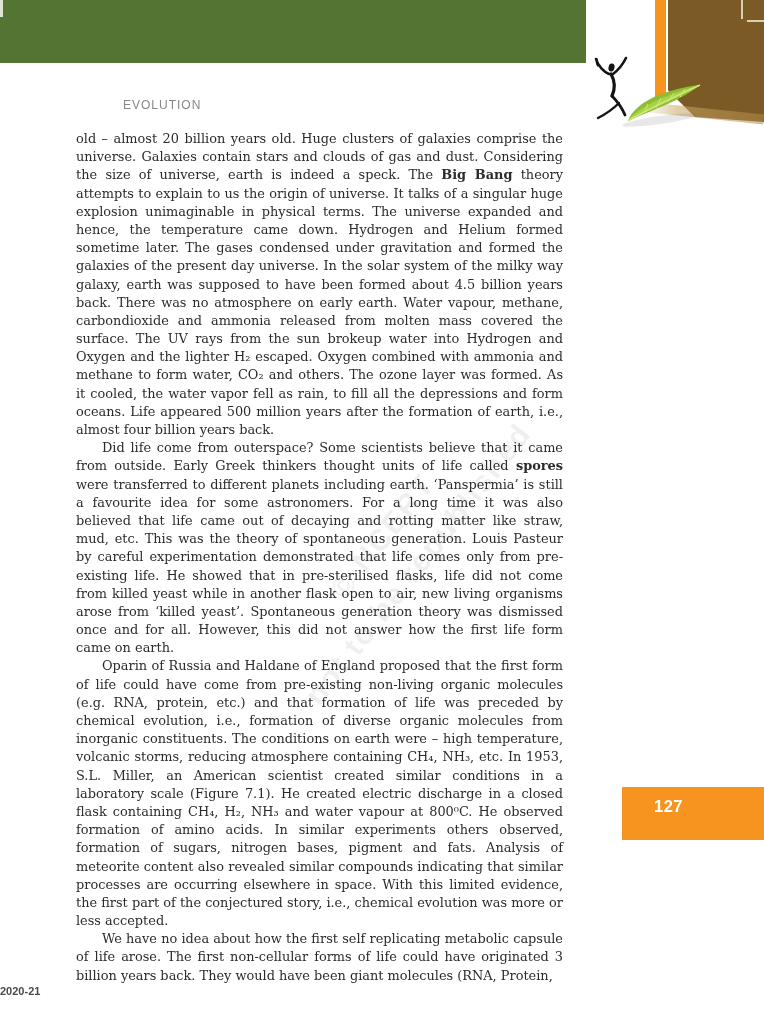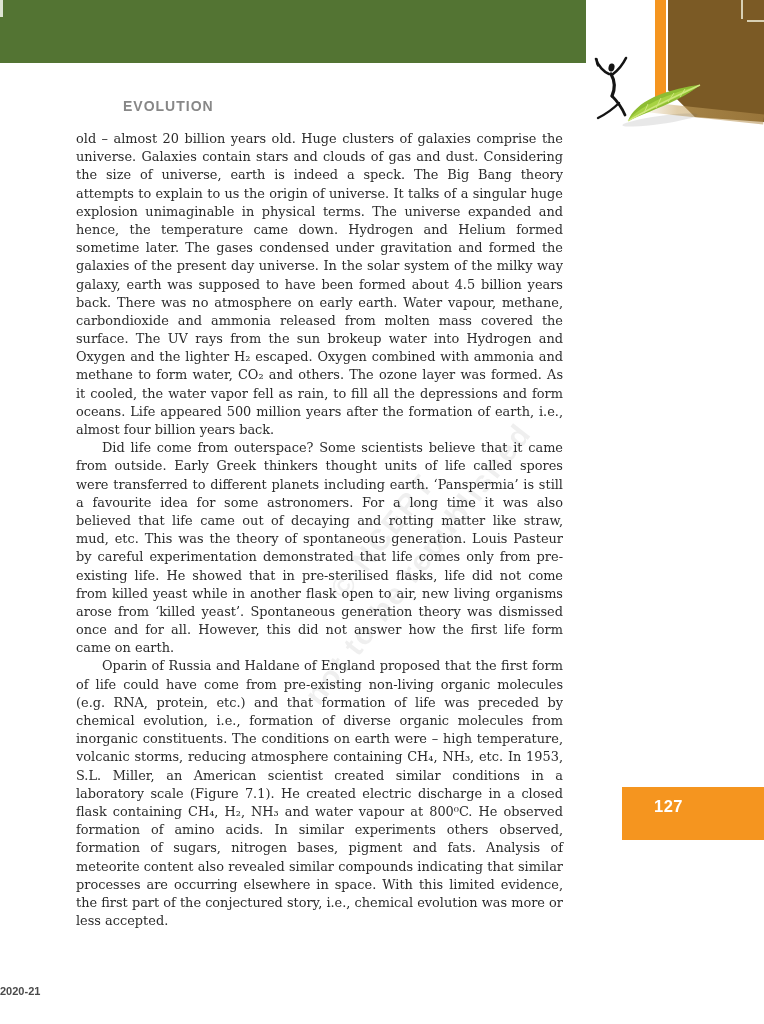--- a/index.html
+++ b/index.html
@@ -20,40 +20,40 @@
     background:linear-gradient(90deg,rgba(201,166,99,0) 0%,#c9a663 30%,#b08a4a 100%);
     transform:rotate(6deg);opacity:.55;
   }
   .corner-mark-v{position:absolute;left:741px;top:0;width:2px;height:19px;background:#d8d0b4;}
   .corner-mark-h{position:absolute;left:747px;top:20px;width:17px;height:2px;background:#d8d0b4;}
   
   .logo{position:absolute;left:588px;top:56px;width:120px;height:72px;}
   
   .running-head{
     position:absolute;left:75px;top:98px;
-    font-family:"Liberation Sans", sans-serif;font-size:14px;font-weight:700;
+    font-family:"Liberation Sans", sans-serif;font-size:12px;font-weight:400;
     letter-spacing:1px;color:#878787;padding-left:48px;
   }
   
   .watermark{
     position:absolute;left:180px;top:400px;width:440px;height:300px;
     display:flex;flex-direction:column;align-items:center;justify-content:center;
     transform:rotate(-52deg);pointer-events:none;
     font-family:"Liberation Sans", sans-serif;font-weight:bold;
     color:rgba(130,130,130,0.13);font-size:30px;letter-spacing:2px;white-space:nowrap;
     text-align:center;line-height:1.5;
   }
   
   .body-text{
     position:absolute;left:76px;top:130px;width:487px;
     font-size:12.9px;line-height:18.18px;color:#2b2b2b;text-align:justify;
   }
   .para{margin:0;}
   .para.indent{text-indent:26px;}
-  .bold{font-weight:normal;}
+  .bold{font-weight:bold;}
   
   .page-badge{
     position:absolute;left:622px;top:787px;width:142px;height:49px;background:#f5951f;
     color:#ffffff;font-family:"Liberation Sans", sans-serif;font-weight:bold;
     font-size:16.5px;line-height:39px;padding-left:16px;
   }
   .page-badge span{margin-left:16px;letter-spacing:.5px;}
   .page-badge-strip{position:absolute;left:622px;top:832px;width:142px;height:8px;background:#f5951f;}
   
   .footer-date{
@@ -102,20 +102,21 @@
 
   <div class="watermark">
     <span>© NCERT</span>
     <span>not to be republished</span>
   </div>
 
   <div class="body-text">
       <p class="para"><span>old – almost 20 billion years old. Huge clusters of galaxies comprise the universe. Galaxies contain stars and clouds of gas and dust. Considering the size of universe, earth is indeed a speck. The </span><span class="bold">Big Bang</span><span> theory attempts to explain to us the origin of universe. It talks of a singular huge explosion unimaginable in physical terms. The universe expanded and hence, the temperature came down. Hydrogen and Helium formed sometime later. The gases condensed under gravitation and formed the galaxies of the present day universe. In the solar system of the milky way galaxy, earth was supposed to have been formed about 4.5 billion years back. There was no atmosphere on early earth. Water vapour, methane, carbondioxide and ammonia released from molten mass covered the surface. The UV rays from the sun brokeup water into Hydrogen and Oxygen and the lighter H₂ escaped. Oxygen combined with ammonia and methane to form water, CO₂ and others. The ozone layer was formed. As it cooled, the water vapor fell as rain, to fill all the depressions and form oceans. Life appeared 500 million years after the formation of earth, i.e., almost four billion years back.</span></p>
       <p class="para indent"><span>Did life come from outerspace? Some scientists believe that it came from outside. Early Greek thinkers thought units of life called </span><span class="bold">spores</span><span> were transferred to different planets including earth. ‘Panspermia’ is still a favourite idea for some astronomers. For a long time it was also believed that life came out of decaying and rotting matter like straw, mud, etc. This was the theory of spontaneous generation. Louis Pasteur by careful experimentation demonstrated that life comes only from pre-existing life. He showed that in pre-sterilised flasks, life did not come from killed yeast while in another flask open to air, new living organisms arose from ‘killed yeast’. Spontaneous generation theory was dismissed once and for all. However, this did not answer how the first life form came on earth.</span></p>
       <p class="para indent"><span>Oparin of Russia and Haldane of England proposed that the first form of life could have come from pre-existing non-living organic molecules (e.g. RNA, protein, etc.) and that formation of life was preceded by chemical evolution, i.e., formation of diverse organic molecules from inorganic constituents. The conditions on earth were – high temperature, volcanic storms, reducing atmosphere containing CH₄, NH₃, etc. In 1953, S.L. Miller, an American scientist created similar conditions in a laboratory scale (Figure 7.1). He created electric discharge in a closed flask containing CH₄, H₂, NH₃ and water vapour at 800⁰C. He observed formation of amino acids. In similar experiments others observed, formation of sugars, nitrogen bases, pigment and fats. Analysis of meteorite content also revealed similar compounds indicating that similar processes are occurring elsewhere in space. With this limited evidence, the first part of the conjectured story, i.e., chemical evolution was more or less accepted.</span></p>
+      <p class="para indent"><span>We have no idea about how the first self replicating metabolic capsule of life arose. The first non-cellular forms of life could have originated 3 billion years back. They would have been giant molecules (RNA, Protein,</span></p>
     </div>
 
   <div class="page-badge">
     <span>127</span>
   </div>
   <div class="page-badge-strip"></div>
 
   <div class="footer-date">2020-21</div>
 
 </div>

